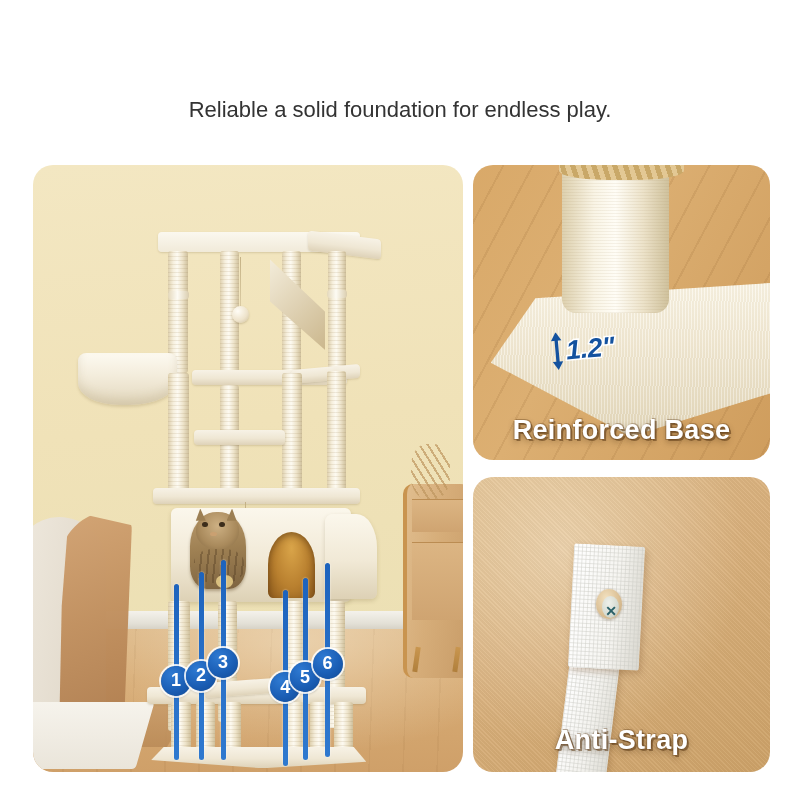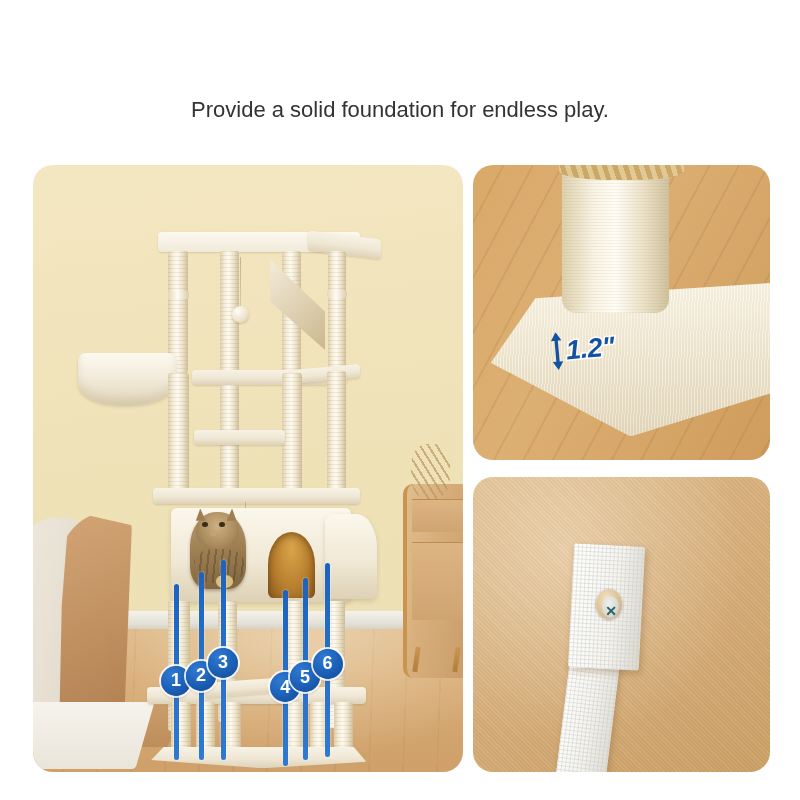--- a/index.html
+++ b/index.html
@@ -331,21 +331,21 @@
   }
   #caption-base  { bottom: 14px; }
   #caption-strap { bottom: 16px; }
 </style>
 </head>
 <body>
 
 <div id="page">
 
 
-  <div class="subhead">Provide a solid foundation for endless play.</div>
+  <div class="subhead">Reliable a solid foundation for endless play.</div>
 
   <div class="panel" id="main-panel">
 
     <div class="wall"></div>
     <div class="baseboard"></div>
     <div class="floor"></div>
     <div class="floor-sheen"></div>
 
     <div class="armchair"></div>
     <div class="throw"></div>
@@ -466,26 +466,28 @@
 
     <div class="dim-wrap">
       <svg class="dim-arrow" viewBox="0 0 14 40">
         <line x1="7" y1="7" x2="7" y2="33" stroke="#14529f" stroke-width="3.5" stroke-linecap="round"></line>
         <polygon points="7,0 12.5,9 1.5,9" fill="#14529f"></polygon>
         <polygon points="7,40 12.5,31 1.5,31" fill="#14529f"></polygon>
       </svg>
       <span class="dim-label">1.2"</span>
     </div>
 
+    <div class="caption" id="caption-base">Reinforced Base</div>
   </div>
 
   <div class="panel" id="strap-panel">
     <div class="wall-bg"></div>
     <div class="wall-tex"></div>
     <div class="strap"></div>
     <div class="strap-loop"></div>
     <div class="screw-washer"></div>
     <div class="screw-head"></div>
     <div class="screw-cross">✕</div>
 
+    <div class="caption" id="caption-strap">Anti-Strap</div>
   </div>
 
 </div>
 
 </body></html>

